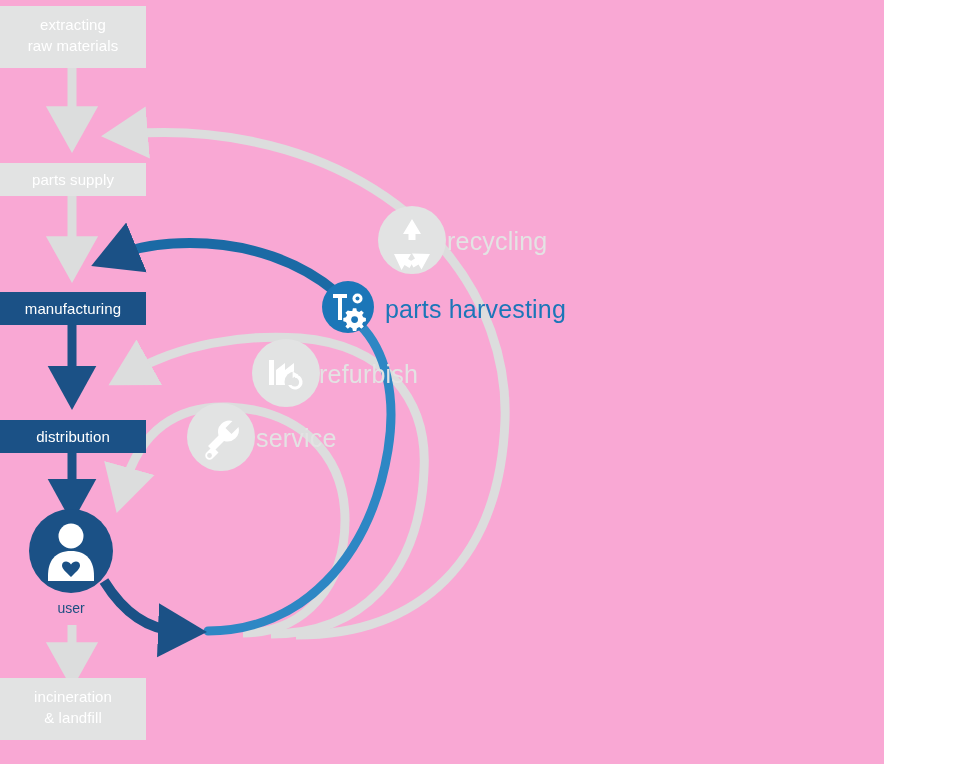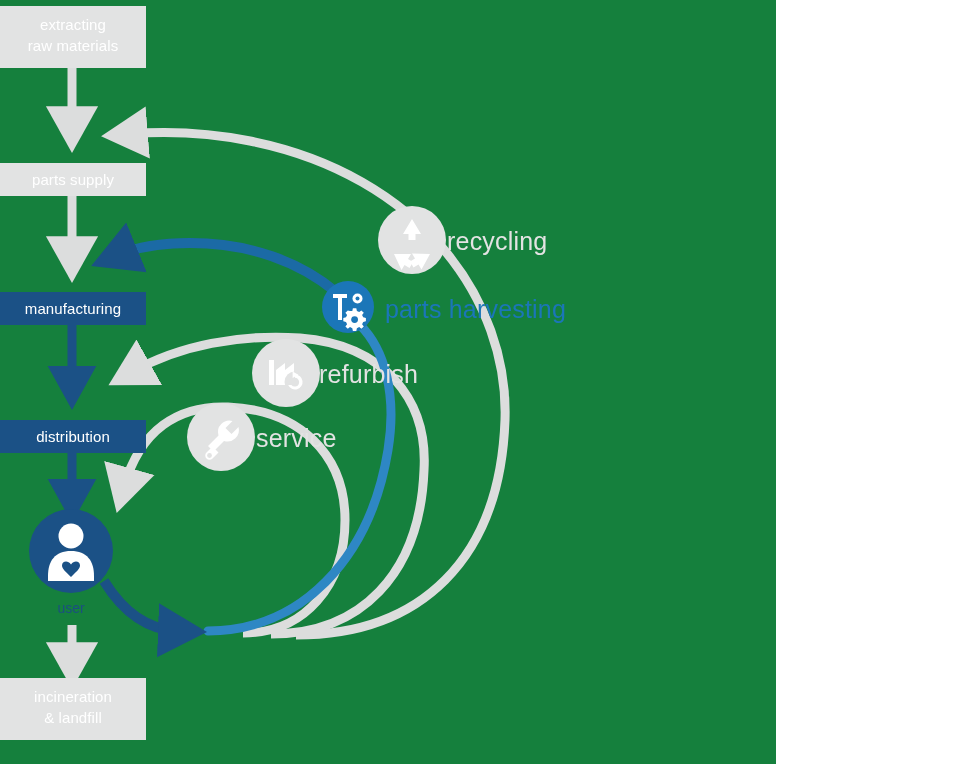--- a/index.html
+++ b/index.html
@@ -6,23 +6,23 @@
   html, body {
     margin: 0;
     padding: 0;
     background: #ffffff;
   }
   body {
     font-family: "Liberation Sans", sans-serif;
   }
   #diagram-root {
     position: relative;
-    width: 776px;
+    width: 884px;
     height: 764px;
-    background: #15803d;
+    background: #f9a8d4;
     overflow: hidden;
   }
   #diagram-svg {
     position: absolute;
     top: 0;
     left: 0;
     width: 960px;
     height: 764px;
   }
   .box-label {

